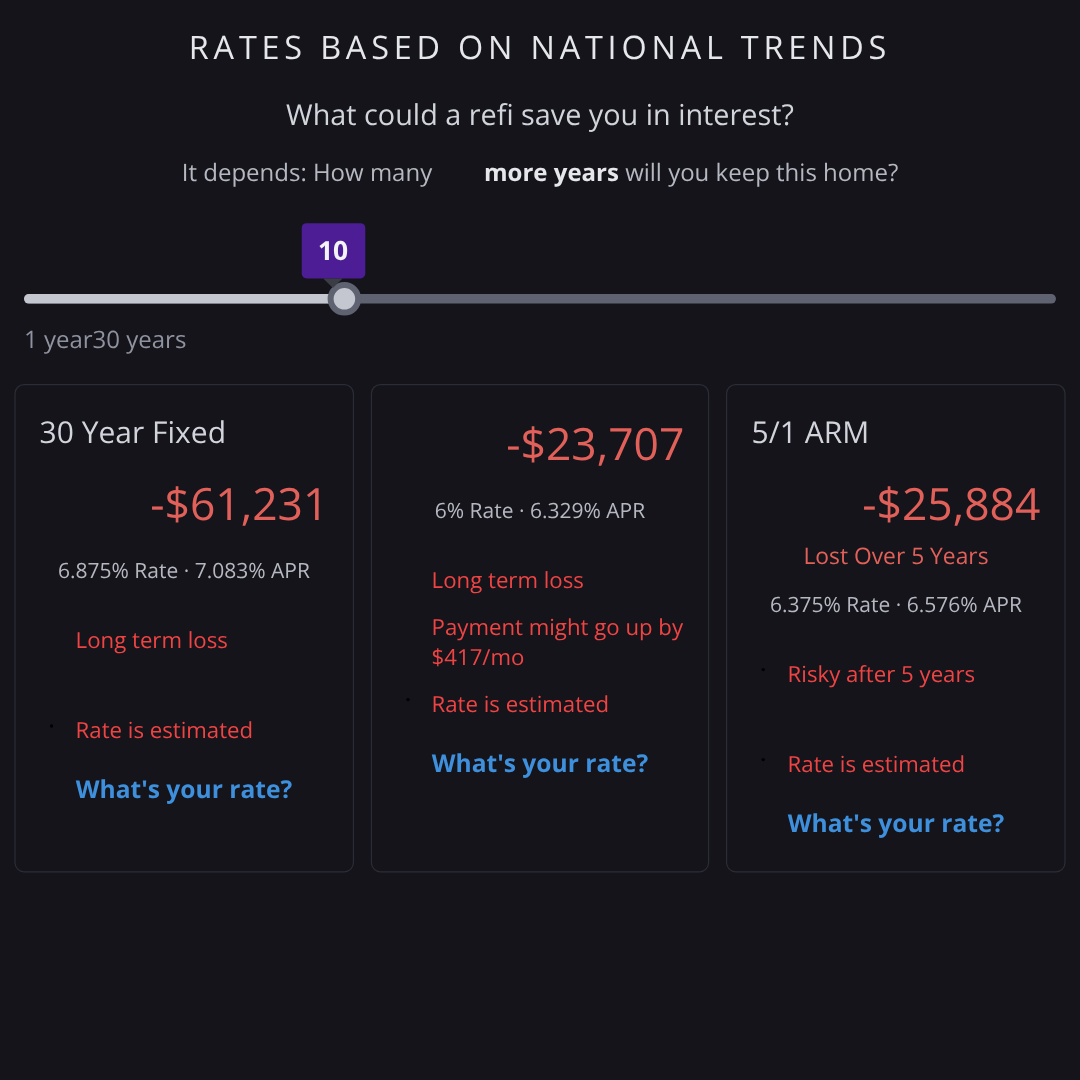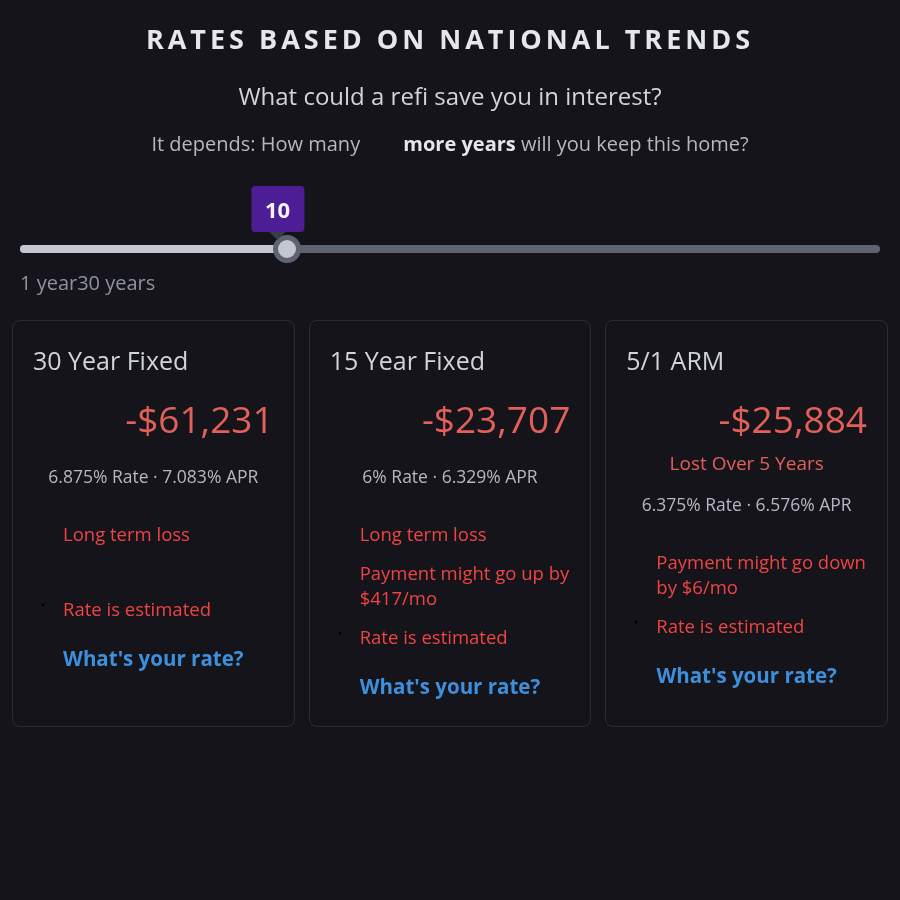--- a/index.html
+++ b/index.html
@@ -13,21 +13,21 @@
       font-family: "Segoe UI", "Open Sans", -apple-system, BlinkMacSystemFont, sans-serif;
       width: 900px;
       height: 900px;
       overflow: hidden;
       padding: 20px 12px;
       text-align: center;
     }
     .heading1 {
       color: #e5e7eb;
       font-size: 27px;
-      font-weight: 700;
+      font-weight: 400;
       letter-spacing: 4px;
       margin-bottom: 22px;
     }
     .heading2 {
       color: #d1d4db;
       font-size: 24px;
       font-weight: 400;
       margin-bottom: 18px;
     }
     .subline {
@@ -212,21 +212,20 @@
        <svg class="icon icon-info" viewBox="0 0 20 20">
             <use href="#sym-info"></use>
           </svg>
        <span class="li-text">Rate is estimated</span>
      </li>
       </ul>
       <a href="#" class="card-link">What's your rate?</a>
     </div>
 
     <div class="card">
-      <div class="card-title">15 Year Fixed</div>
       <div class="card-amount">-$23,707</div>
       <div class="card-subamount" style="min-height:0;margin-bottom:20px"></div>
       <div class="card-rate">6% Rate · 6.329% APR</div>
       <ul class="bullets">
         <li>
        <svg class="icon icon-error" viewBox="0 0 20 20">
             <use href="#sym-error"></use>
           </svg>
        <span class="li-text">Long term loss</span>
      </li>
@@ -246,24 +245,29 @@
       <a href="#" class="card-link">What's your rate?</a>
     </div>
 
     <div class="card">
       <div class="card-title">5/1 ARM</div>
       <div class="card-amount">-$25,884</div>
       <div class="card-subamount">Lost Over 5 Years</div>
       <div class="card-rate">6.375% Rate · 6.576% APR</div>
       <ul class="bullets">
         <li>
+       <svg class="icon icon-orange" viewBox="0 0 20 20">
+            <use href="#sym-info"></use>
+          </svg>
+       <span class="li-text">Risky after 5 years</span>
+     </li>
+        <li>
        <svg class="icon icon-ok" viewBox="0 0 20 20">
             <use href="#sym-ok"></use>
           </svg>
-       <span class="li-text">Payment might go down by $6/mo</span>
      </li>
         <li>
        <svg class="icon icon-info" viewBox="0 0 20 20">
             <use href="#sym-info"></use>
           </svg>
        <span class="li-text">Rate is estimated</span>
      </li>
       </ul>
       <a href="#" class="card-link">What's your rate?</a>
     </div>

